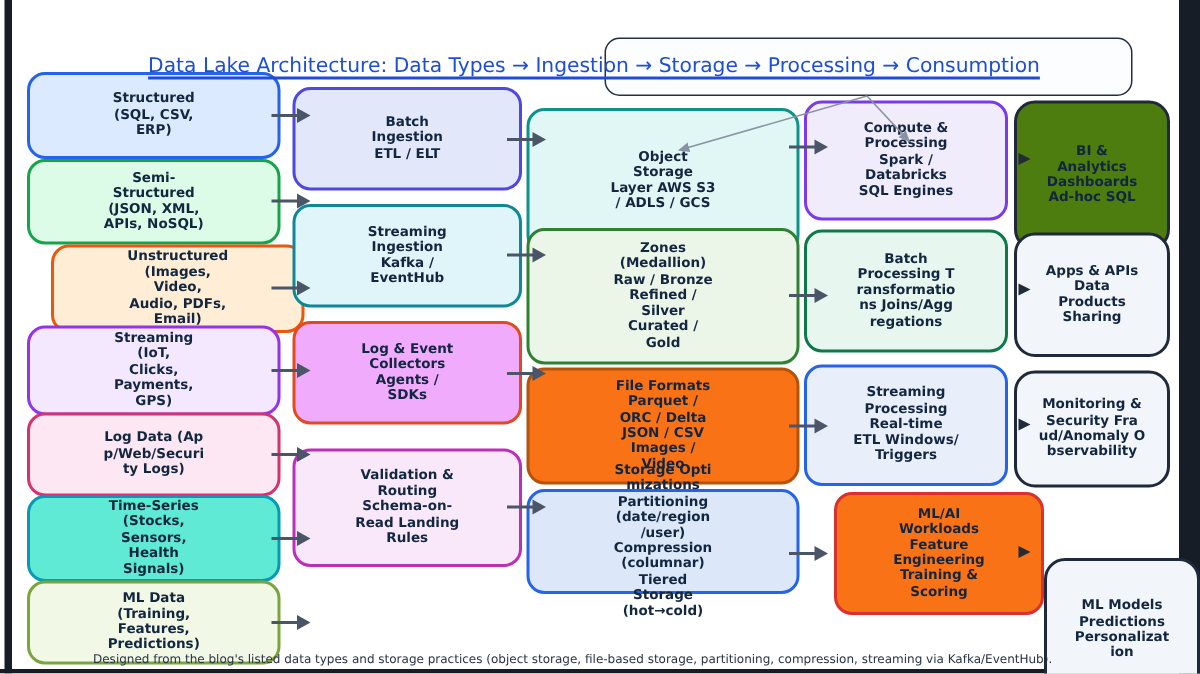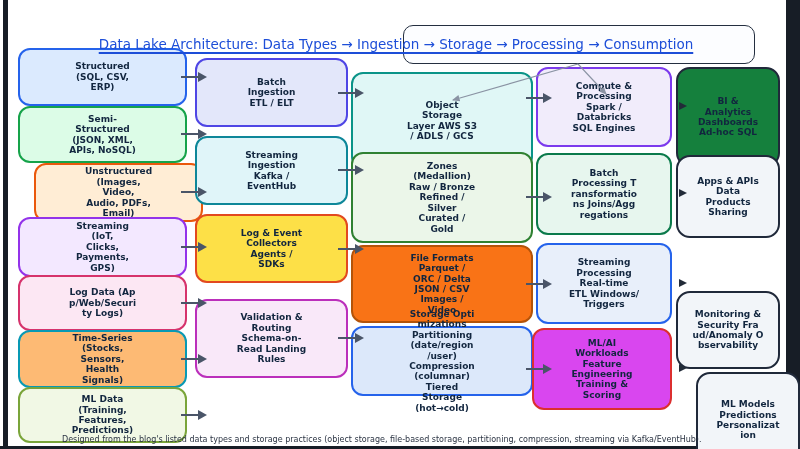--- a/index.html
+++ b/index.html
@@ -38,38 +38,38 @@
 Audio, PDFs,
 Email)</span></div>
   <div class="node" style="left: 18px; top: 217px; width: 169px; height: 60px; background: rgb(243, 232, 255); border-color: rgb(147, 51, 234);"><span>Streaming
 (IoT,
 Clicks,
 Payments,
 GPS)</span></div>
   <div class="node" style="left: 18px; top: 275px; width: 169px; height: 56px; background: rgb(252, 231, 243); border-color: rgb(214, 51, 108);"><span>Log Data (Ap
 p/Web/Securi
 ty Logs)</span></div>
-  <div class="node" style="left: 18px; top: 330px; width: 169px; height: 58px; background: #fdba74; border-color: rgb(8, 153, 180);"><span>Time-Series
+  <div class="node" style="left: 18px; top: 330px; width: 169px; height: 58px; background: #5eead4; border-color: rgb(8, 153, 180);"><span>Time-Series
 (Stocks,
 Sensors,
 Health
 Signals)</span></div>
   <div class="node" style="left: 18px; top: 387px; width: 169px; height: 56px; background: rgb(241, 248, 229); border-color: rgb(122, 165, 58);"><span>ML Data
 (Training,
 Features,
 Predictions)</span></div>
 
   <div class="node" style="left: 195px; top: 58px; width: 153px; height: 69px; background: rgb(227, 231, 250); border-color: rgb(79, 70, 229);"><span>Batch
 Ingestion
 ETL / ELT</span></div>
   <div class="node" style="left: 195px; top: 136px; width: 153px; height: 69px; background: rgb(224, 245, 249); border-color: rgb(14, 135, 153);"><span>Streaming
 Ingestion
 Kafka /
 EventHub</span></div>
-  <div class="node" style="left: 195px; top: 214px; width: 153px; height: 69px; background: #fde047; border-color: rgb(226, 73, 31);"><span>Log &amp; Event
+  <div class="node" style="left: 195px; top: 214px; width: 153px; height: 69px; background: #f0abfc; border-color: rgb(226, 73, 31);"><span>Log &amp; Event
 Collectors
 Agents /
 SDKs</span></div>
   <div class="node" style="left: 195px; top: 299px; width: 153px; height: 79px; background: rgb(249, 232, 249); border-color: rgb(187, 47, 187);"><span>Validation &amp;
 Routing
 Schema-on-
 Read Landing
 Rules</span></div>
 
   <div class="node" style="left: 351px; top: 50px; width: 182px; height: 97px; background: rgb(224, 247, 246); border-color: rgb(10, 148, 136); margin-top: 22px;"><span>Object
@@ -108,36 +108,36 @@
   <div class="node" style="left: 536px; top: 153px; width: 136px; height: 82px; background: rgb(231, 246, 238); border-color: rgb(11, 122, 75);"><span>Batch
 Processing T
 ransformatio
 ns Joins/Agg
 regations</span></div>
   <div class="node" style="left: 536px; top: 243px; width: 136px; height: 81px; background: rgb(232, 239, 250); border-color: rgb(37, 99, 235);"><span>Streaming
 Processing
 Real-time
 ETL Windows/
 Triggers</span></div>
-  <div class="node" style="left: 532px; top: 328px; width: 140px; height: 82px; background: #d946ef; border-color: rgb(220, 47, 47);"><span>ML/AI
+  <div class="node" style="left: 556px; top: 328px; width: 140px; height: 82px; background: #f97316; border-color: rgb(220, 47, 47);"><span>ML/AI
 Workloads
 Feature
 Engineering
 Training &amp;
 Scoring</span></div>
 
-  <div class="node consume" style="left: 676px; top: 67px; width: 104px; height: 100px; background: #15803d; border-color: rgb(32, 41, 58);"><span>BI &amp;
+  <div class="node consume" style="left: 676px; top: 67px; width: 104px; height: 100px; background: #4d7c0f; border-color: rgb(32, 41, 58);"><span>BI &amp;
 Analytics
 Dashboards
 Ad-hoc SQL</span></div>
   <div class="node consume" style="left: 676px; top: 155px; width: 104px; height: 83px; background: rgb(242, 245, 249); border-color: rgb(32, 41, 58);"><span>Apps &amp; APIs
 Data
 Products
 Sharing</span></div>
-  <div class="node consume" style="left: 676px; top: 247px; width: 104px; height: 78px; background: rgb(242, 245, 249); border-color: rgb(32, 41, 58); margin-top: 44px;"><span>Monitoring &amp;
+  <div class="node consume" style="left: 676px; top: 247px; width: 104px; height: 78px; background: rgb(242, 245, 249); border-color: rgb(32, 41, 58);"><span>Monitoring &amp;
 Security Fra
 ud/Anomaly O
 bservability</span></div>
   <div class="node consume" style="left: 696px; top: 329px; width: 104px; height: 96px; background: rgb(242, 245, 249); border-color: rgb(32, 41, 58); margin-top: 43px;"><span>ML Models
 Predictions
 Personalizat
 ion</span></div>
 
   <div class="harrow" style="left:181px;top:77px;">
       <span class="shaft"></span>

